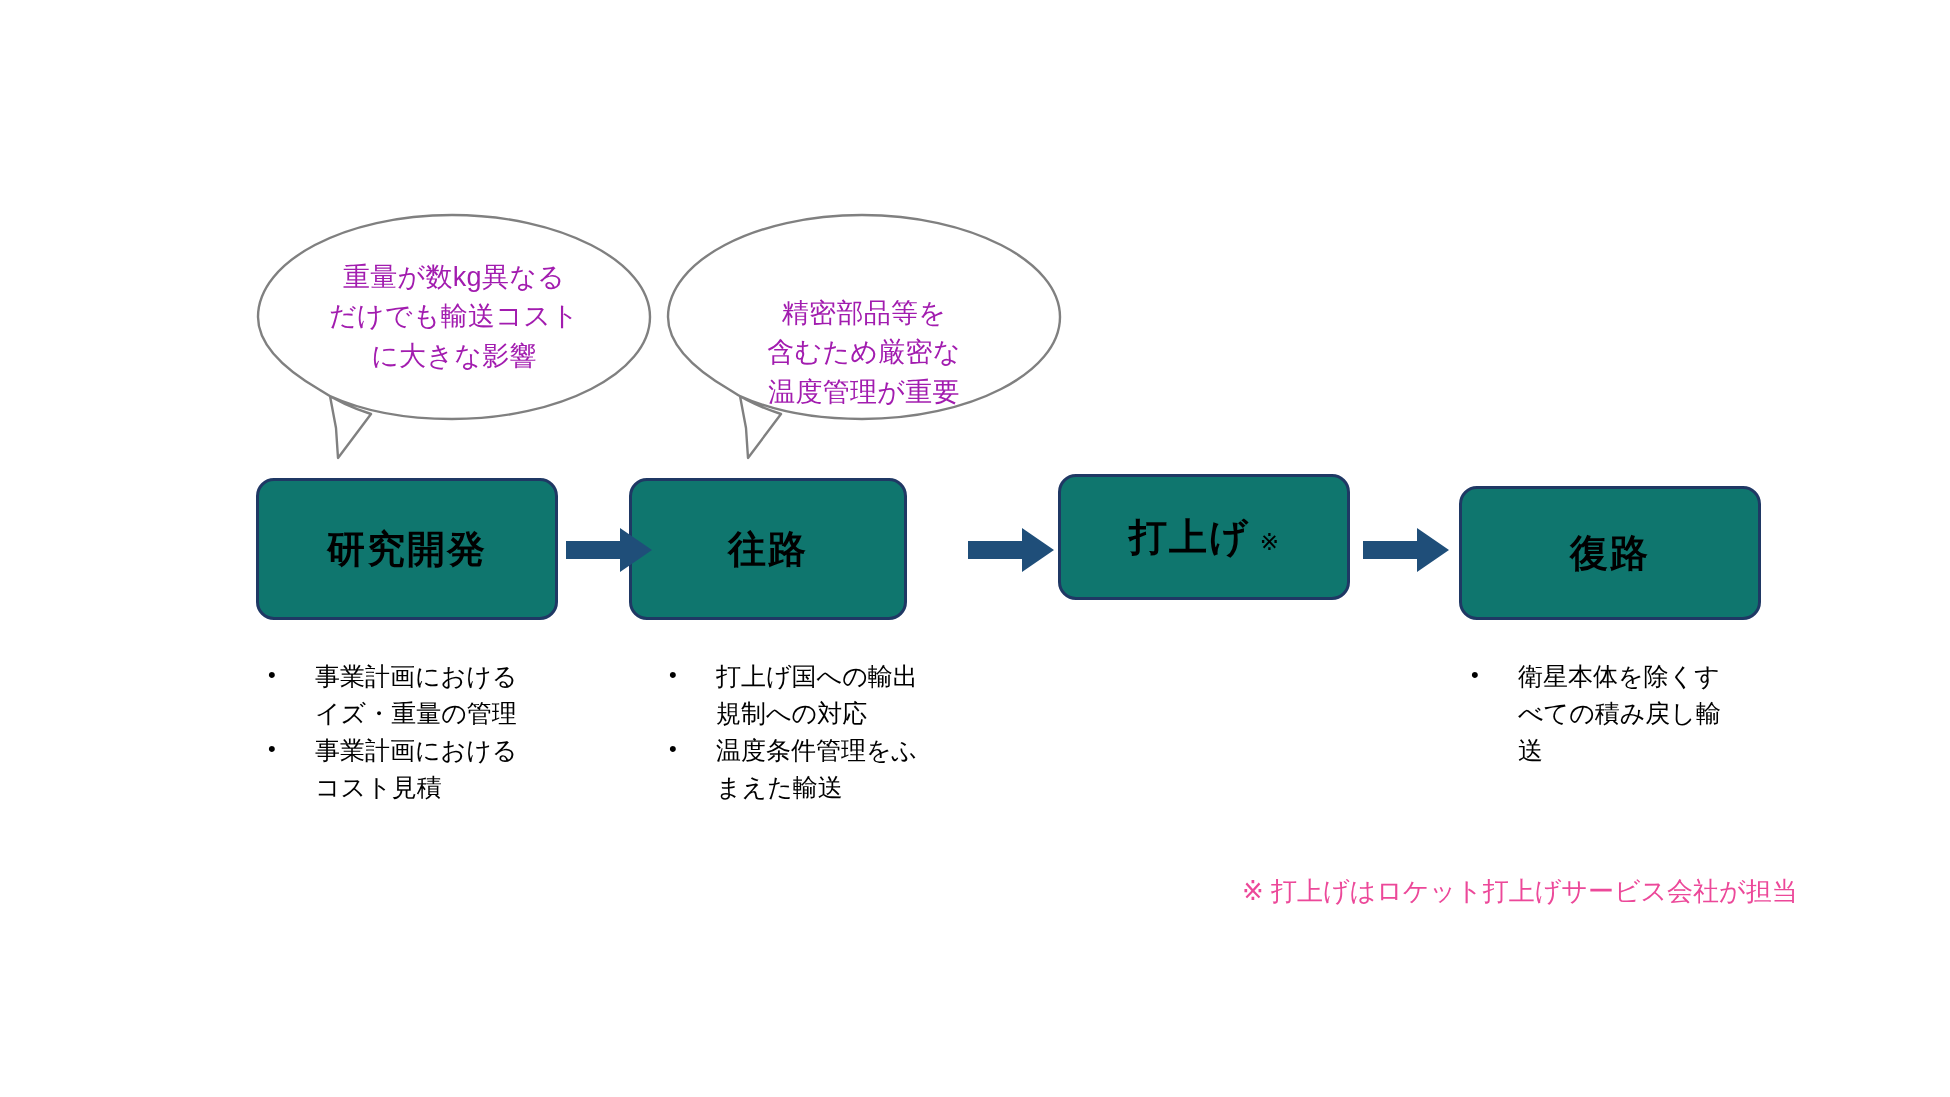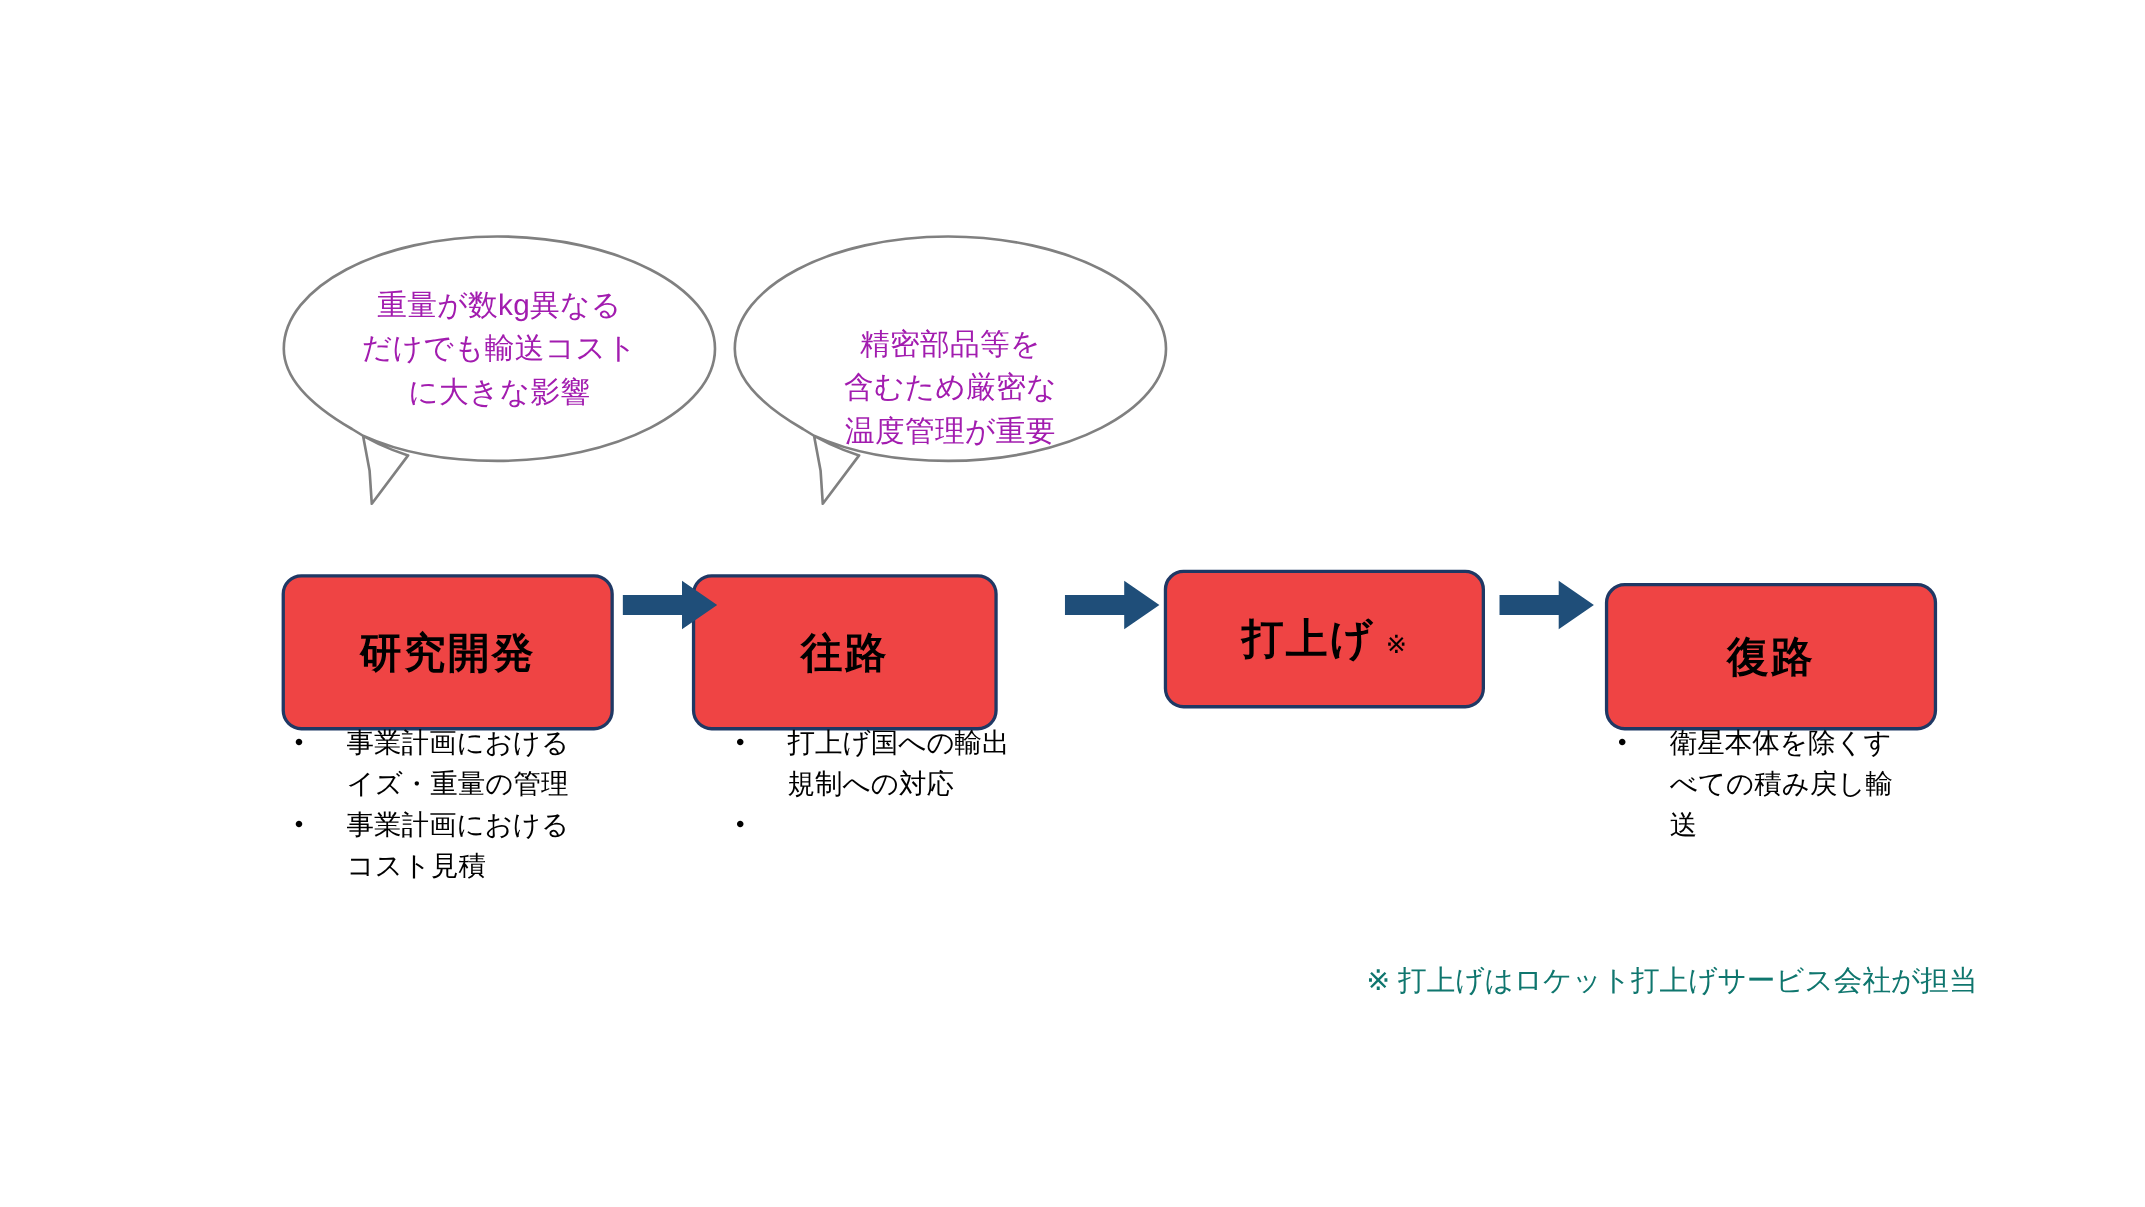--- a/index.html
+++ b/index.html
@@ -37,28 +37,27 @@
     font-size: 27px;
     line-height: 1.46;
     color: #a21caf;
     letter-spacing: 0.3px;
     white-space: pre-line;
   }
 
   
   .proc-box {
     position: absolute;
-    background: #ef4444;
+    background: #0f766e;
     border: 3px solid #1F3864;
     border-radius: 18px;
     box-sizing: border-box;
     display: flex;
     align-items: center;
     justify-content: center;
-    margin-top: 44px;
   }
   .proc-label {
     font-size: 38px;
     font-weight: bold;
     color: #000000;
     letter-spacing: 2px;
     white-space: nowrap;
     display: inline-flex;
     align-items: baseline;
   }
@@ -95,21 +94,21 @@
   .bullet-text {
     display: block;
     white-space: pre-line;
   }
 
   
   .footnote {
     position: absolute;
     font-size: 26px;
     line-height: 1.4;
-    color: #0f766e;
+    color: #ec4899;
     white-space: nowrap;
   }
 </style>
 </head>
 <body>
 
 <div id="slide">
 
   <div class="bubble" style="left:256px; top:213px; width:396px; height:210px;">
     <svg class="bubble-svg" width="400" height="270" viewBox="0 0 400 270">
@@ -198,20 +197,22 @@
   </div>
 
   <div class="bullet-block" style="left:663px; top:658px; width:330px;">
     <div class="bullet-item">
       <span class="bullet-marker">•</span>
       <span class="bullet-text">打上げ国への輸出
 規制への対応</span>
     </div>
     <div class="bullet-item">
       <span class="bullet-marker">•</span>
+      <span class="bullet-text">温度条件管理をふ
+まえた輸送</span>
     </div>
   </div>
 
   <div class="bullet-block" style="left:1465px; top:658px; width:330px;">
     <div class="bullet-item">
       <span class="bullet-marker">•</span>
       <span class="bullet-text">衛星本体を除くす
 べての積み戻し輸
 送</span>
     </div>

